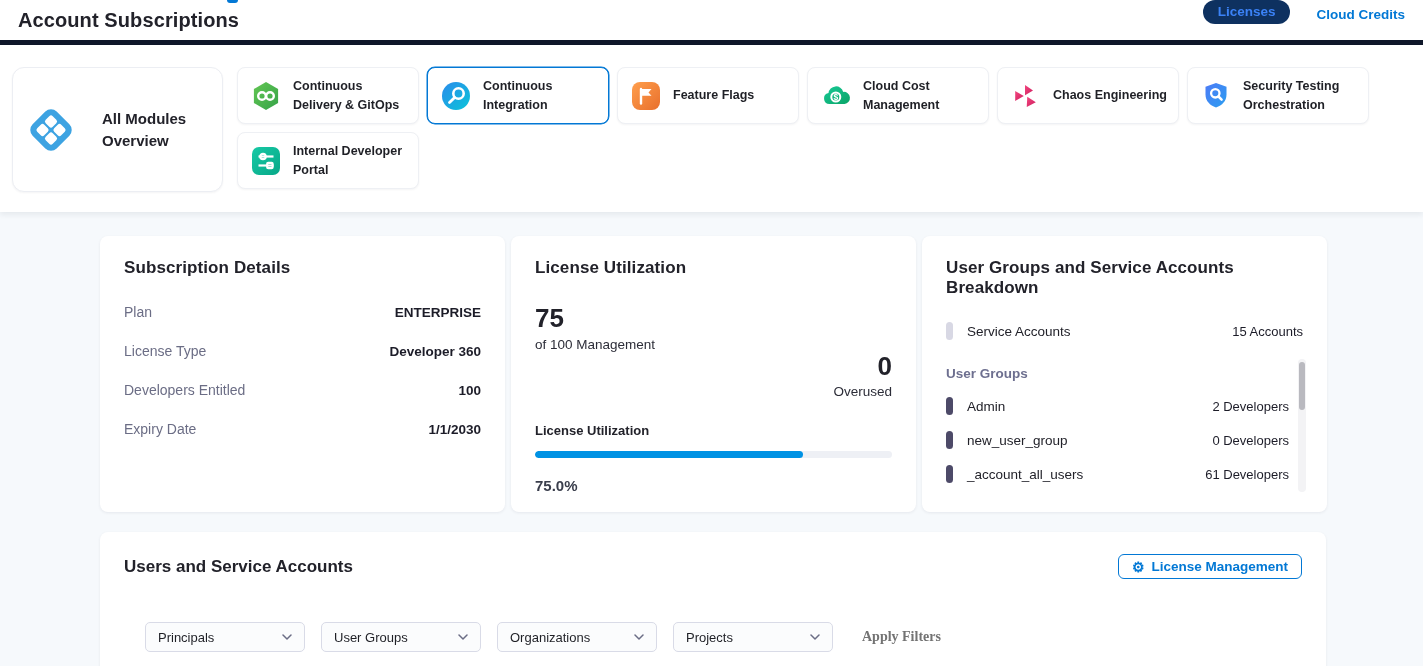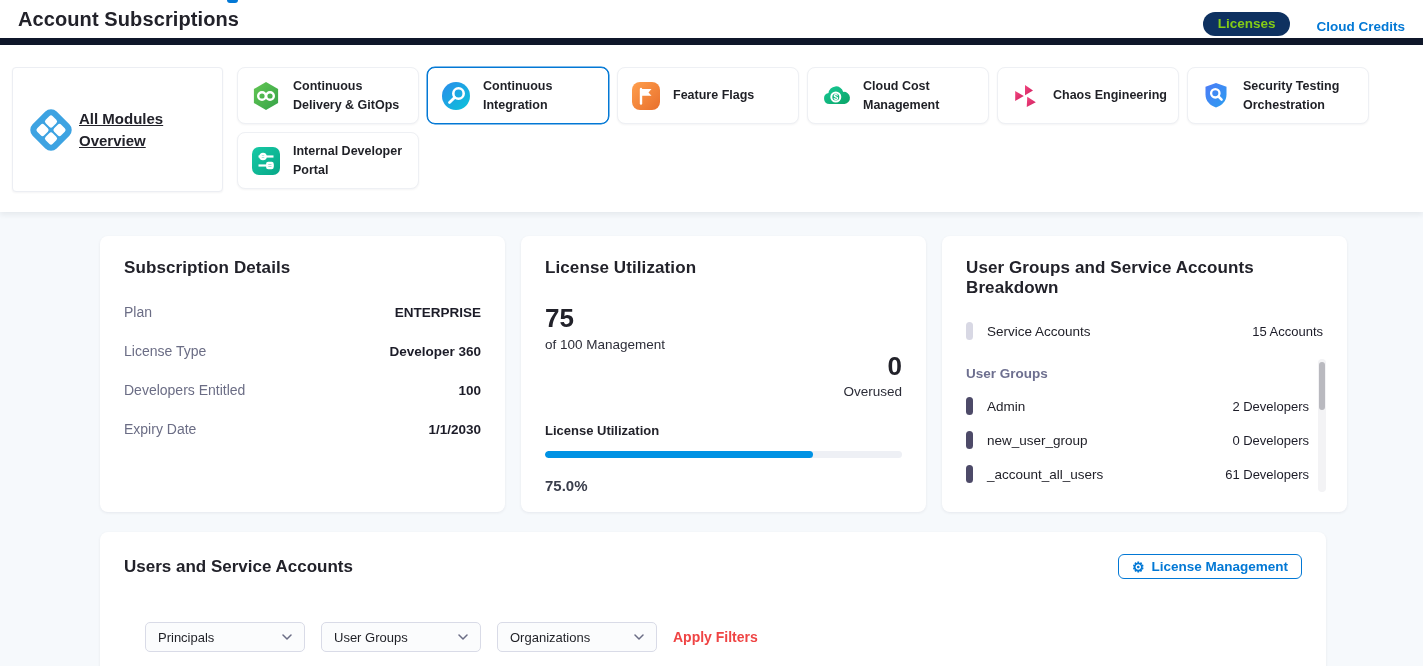--- a/index.html
+++ b/index.html
@@ -6,59 +6,59 @@
   html,body { width:1423px; height:666px; overflow:hidden; }
   body {
     font-family: "Liberation Sans", sans-serif;
     background: #f6f9fc;
     color: #22222a;
     position: relative;
   }
 
   
   .header {
-    background:#fff; height:45px; border-bottom:7px solid #0f172a;
-    display:flex; align-items:center; padding:12px 18px; position:relative;
+    background:#fff; height:45px; border-bottom:5px solid #0f172a;
+    display:flex; align-items:center; padding:0 18px; position:relative;
   }
   .page-title { font-size:20px; font-weight:bold; letter-spacing:.1px; }
   .top-sliver {
     position:absolute; left:227px; top:0; width:11px; height:3px;
     background:#0278d5; border-radius:0 0 3px 3px;
   }
   .header-right { margin-left:auto; display:flex; align-items:center; gap:26px; align-self:flex-start; margin-top:0; }
   .pill-tab {
-    background:#0e3160; color:#84cc16; font-weight:bold; font-size:13.5px;
+    background:#0e3160; color:#3b82f6; font-weight:bold; font-size:13.5px;
     border:none; border-radius:999px; padding:4px 15px; height:24px; line-height:16px; cursor:pointer;
   }
   .link-tab { color:#0278d5; font-weight:bold; font-size:13.5px; text-decoration:none; cursor:pointer; padding-top:4px; }
 
   
   .modules-bar {
     background:#fff; padding:22px 12px 20px; display:flex; gap:14px;
     box-shadow:0 3px 5px rgba(30,40,60,.07); position:relative;
   }
   .overview-card {
-    width:211px; min-height:125px; border:1px solid #eceef3; border-radius:4px;
-    background:#fff; display:flex; align-items:center; gap:4px; padding:0 14px;
-    box-shadow:0 1px 2px rgba(30,40,60,.05); cursor:pointer; flex:none;text-decoration:underline;
+    width:211px; min-height:125px; border:1px solid #eceef3; border-radius:12px;
+    background:#fff; display:flex; align-items:center; gap:27px; padding:0 14px;
+    box-shadow:0 1px 2px rgba(30,40,60,.05); cursor:pointer; flex:none;
   }
   .overview-label { font-size:15px; font-weight:bold; line-height:1.45; }
   .module-grid { display:flex; flex-wrap:wrap; gap:8px; align-content:flex-start; width:1160px; }
   .module-card {
     width:182px; height:57px; border:1px solid #eef0f4; border-radius:8px; background:#fff;
     display:flex; align-items:center; gap:11px; padding:0 8px 0 12px;
     box-shadow:0 1px 2px rgba(30,40,60,.05); cursor:pointer;
   }
   .module-card.selected { border:1px solid #0278d5; box-shadow:0 0 0 .5px #0278d5; }
   .module-label { font-size:12.5px; font-weight:600; line-height:1.45; color:#1f2026; }
   .module-card svg, .overview-card svg { flex:none; }
 
   
   .main { padding:24px 0 0 100px; }
-  .cards-row { display:flex; gap:16px; }
+  .cards-row { display:flex; gap:6px; }
   .card {
     width:405px; height:276px; background:#fff; border-radius:8px;
     box-shadow:0 1px 3px rgba(40,41,61,.08); padding:22px 24px; position:relative;
   }
   .card-title { font-size:17px; font-weight:bold; letter-spacing:.1px; }
 
   .kv-row { display:flex; justify-content:space-between; align-items:center; margin-top:23px; }
   .kv-label { font-size:14px; color:#6b6d85; }
   .kv-value { font-size:13.5px; font-weight:bold; color:#1c1c28; }
 
@@ -98,21 +98,21 @@
     font-family:"Liberation Sans", sans-serif;
   }
   .lm-gear { font-size:14px; line-height:1; }
   .filters-row { display:flex; align-items:center; margin-top:43px; margin-left:21px; }
   .filter-select {
     width:160px; height:30px; border:1px solid #d9dbe7; border-radius:5px; background:#fbfcfd;
     display:flex; align-items:center; justify-content:space-between; padding:0 12px; cursor:pointer;
     margin-right:16px;
   }
   .filter-label { font-size:13px; color:#1f2026; }
-  .apply-filters { color:#ef4444; font-weight:bold; font-size:14px; cursor:pointer; }
+  .apply-filters { margin-left:13px; color:#737373; font-weight:bold; font-size:14px; cursor:pointer;font-family:Liberation Serif, serif; }
 </style>
 </head>
 <body>
 
 <div class="header">
   <div class="top-sliver"></div>
   <div class="page-title">Account Subscriptions</div>
   <div class="header-right">
     <button class="pill-tab">Licenses</button>
     <a class="link-tab">Cloud Credits</a>
@@ -341,16 +341,22 @@
         <svg width="10" height="6" viewBox="0 0 10 6">
           <polyline points="1,1 5,5 9,1" fill="none" stroke="#6b6d85" stroke-width="1.5" stroke-linecap="round" stroke-linejoin="round"></polyline>
         </svg>
       </div>
       <div class="filter-select">
         <span class="filter-label">Organizations</span>
         <svg width="10" height="6" viewBox="0 0 10 6">
           <polyline points="1,1 5,5 9,1" fill="none" stroke="#6b6d85" stroke-width="1.5" stroke-linecap="round" stroke-linejoin="round"></polyline>
         </svg>
       </div>
+      <div class="filter-select">
+        <span class="filter-label">Projects</span>
+        <svg width="10" height="6" viewBox="0 0 10 6">
+          <polyline points="1,1 5,5 9,1" fill="none" stroke="#6b6d85" stroke-width="1.5" stroke-linecap="round" stroke-linejoin="round"></polyline>
+        </svg>
+      </div>
       <a class="apply-filters">Apply Filters</a>
     </div>
   </div>
 </div>
 
 </body></html>

